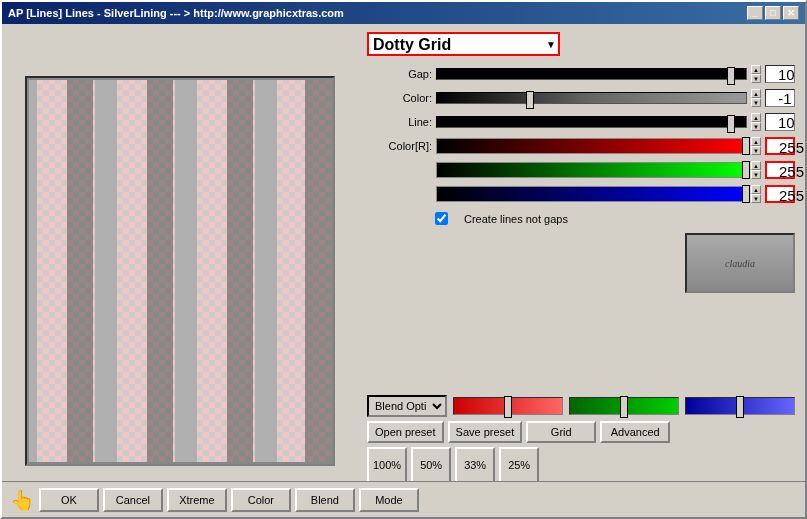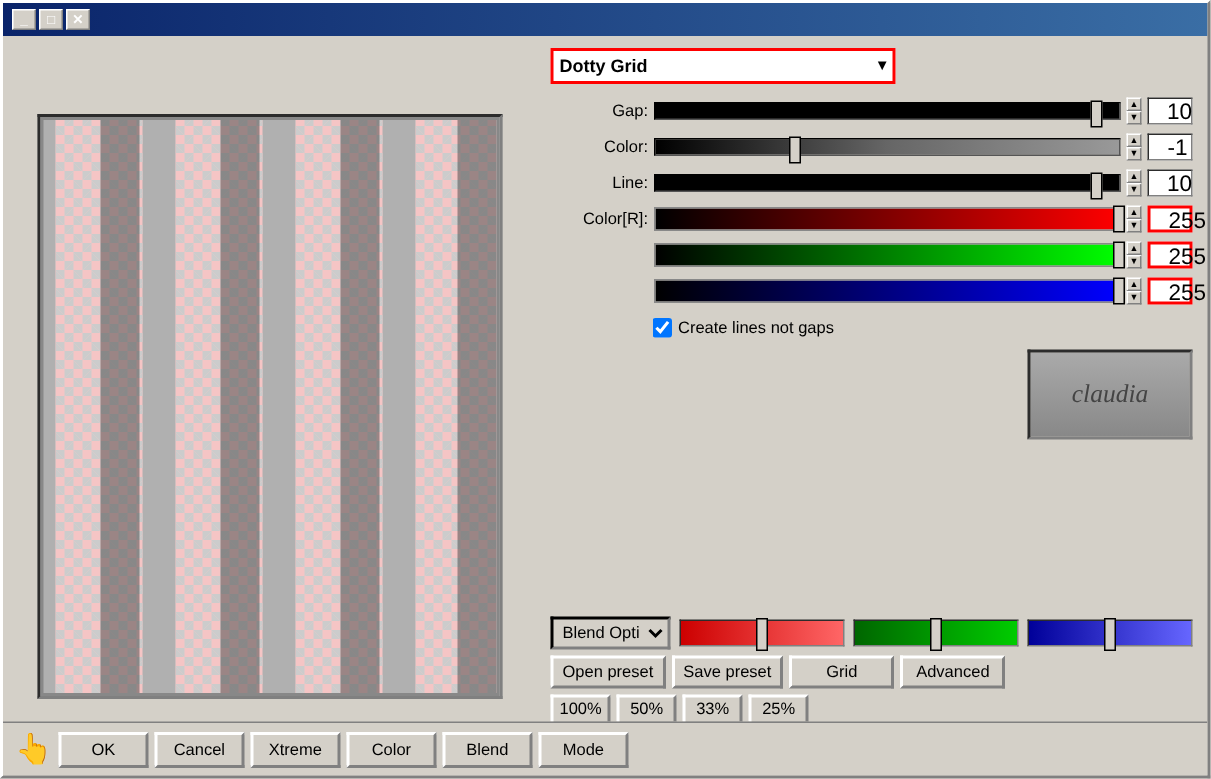--- a/index.html
+++ b/index.html
@@ -88,26 +88,26 @@
       flex-direction: column;
       gap: 4px;
     }
 
     
     .dropdown-row {
       margin-bottom: 4px;
     }
 
     .preset-dropdown {
-      width: 230px;
+      width: 193px;
       height: 24px;
       border: 2px solid #ff0000;
       border-radius: 0;
       background: white;
-      font-size: 12px;
+      font-size: 16px;
       font-weight: bold;
       padding: 0 4px;
       appearance: none;
       -webkit-appearance: none;
       position: relative;
       cursor: pointer;
     }
 
     .dropdown-wrapper {
       position: relative;
@@ -193,21 +193,21 @@
       padding-right: 2px;
       font-size: 15px;
       line-height: 18px;
       padding-left: 12px;
     }
 
     
     .checkbox-row {
       display: flex;
       align-items: center;
-      gap: 4px;
+      gap: 16px;
       margin-top: 4px;
       padding-left: 68px;
     }
 
     .checkbox-row input[type="checkbox"] {
       width: 13px;
       height: 13px;
     }
 
     
@@ -301,21 +301,21 @@
 
     .pct-btn {
       height: 20px;
       min-width: 40px;
       background: #d4d0c8;
       border: 2px solid #808080;
       border-top-color: #ffffff;
       border-left-color: #ffffff;
       font-size: 11px;
       cursor: pointer;
-      padding: 0 4px;
+      padding: 16px 4px;
       display: flex;
       align-items: center;
       justify-content: center;
     }
 
     .zoom-row {
       display: flex;
       align-items: center;
       gap: 4px;
     }
@@ -398,20 +398,21 @@
     .slider-track-black {
       background: #000;
     }
   </style>
 </head>
 <body>
 
 <div class="window">
 
   <div class="title-bar">
+    <span class="title-bar-text">AP [Lines]  Lines - SilverLining  --- &gt; http://www.graphicxtras.com</span>
     <div class="title-bar-buttons">
       <div class="title-btn">_</div>
       <div class="title-btn">□</div>
       <div class="title-btn">✕</div>
     </div>
   </div>
 
   <div class="content-area">
 
     <div class="preview-panel">
@@ -522,21 +523,21 @@
         <div class="slider-value" style="border:2px solid #ff0000;">255</div>
       </div>
 
       <div class="checkbox-row">
         <input type="checkbox" checked="" style="">
         <span>Create lines not gaps</span>
       </div>
 
       <div class="logo-area">
         <div class="logo-box">
-          <span style="font-style:italic;font-size:17px;color:#444;font-family:serif;">claudia</span>
+          <span style="font-style:italic;font-size:10px;color:#444;font-family:serif;">claudia</span>
         </div>
       </div>
 
       <div style="flex:1;"></div>
 
       <div class="blend-row">
         <select class="blend-dropdown">
           <option>Blend Opti</option>
         </select>
         <div class="color-slider-mini red" style="position:relative;">

